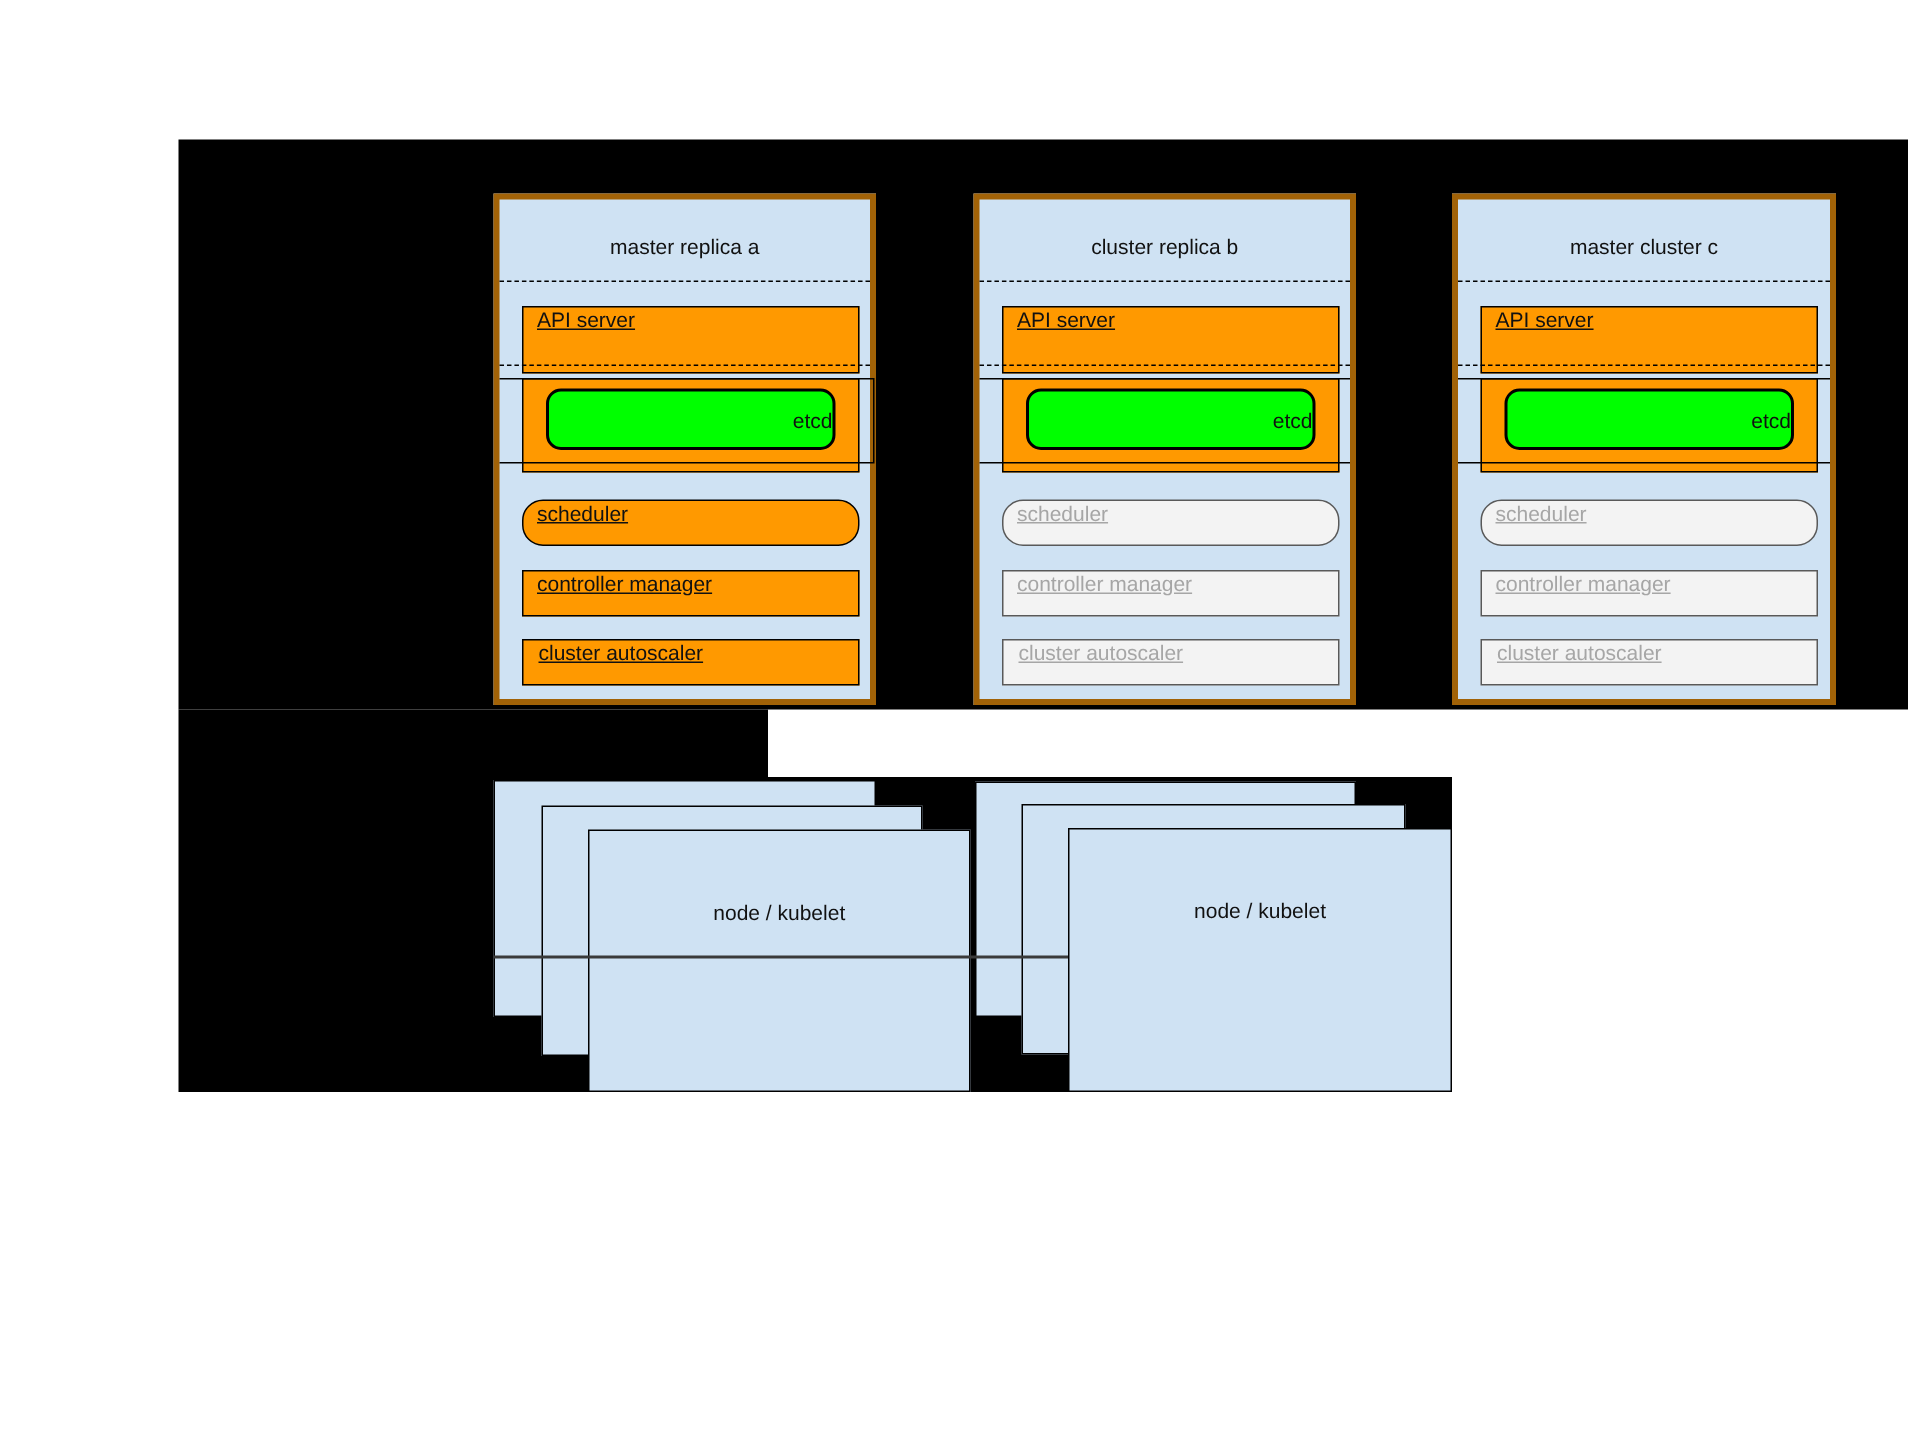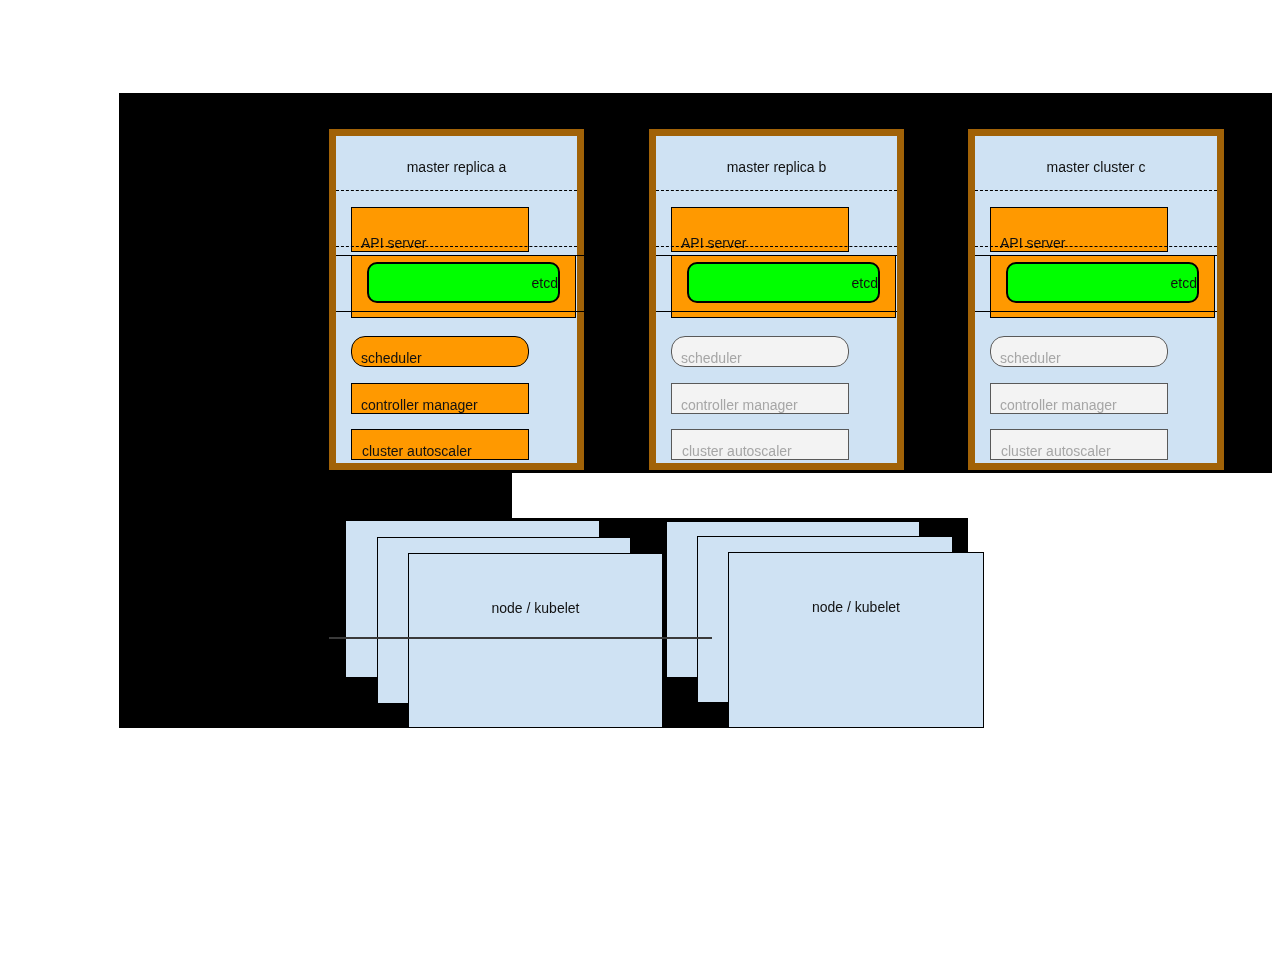--- a/index.html
+++ b/index.html
@@ -2,43 +2,43 @@
 <html><head>
 <meta charset="utf-8">
 <style>
   html,body{margin:0;padding:0;background:#fff;}
   .canvas{position:relative;width:1280px;height:960px;background:#ffffff;overflow:hidden;
           font-family:"Liberation Sans",sans-serif;color:#000;}
   .black{position:absolute;background:#000;z-index:0;}
 
   
   .panel{position:absolute;top:129px;width:255px;height:341px;background:#cfe2f3;
-         border:7px solid #a16207;box-sizing:border-box;z-index:1;}
+         border:4px solid #a16207;box-sizing:border-box;z-index:1;}
   .panel-title{position:absolute;top:22px;left:0;width:100%;text-align:center;
                font-size:14px;line-height:18px;color:#111;}
-  .comp{position:absolute;left:15px;width:178px;height:31px;box-sizing:border-box;
-        display:flex;align-items:flex-end;padding-left:9px;font-size:14px;z-index:1;}
+  .comp{position:absolute;left:15px;width:225px;height:31px;box-sizing:border-box;
+        display:flex;align-items:flex-start;padding-left:9px;font-size:14px;z-index:1;text-decoration:underline;}
   .comp.act{background:#ff9900;border:1.5px solid #000;color:#111;}
   .comp.inact{background:#f3f3f3;border:1px solid #595959;color:#a6a6a6;}
   .api{top:71px;height:45px;}
   .sched{top:200px;border-radius:14px;} .cmgr{top:247px;} .cauto{top:293px;padding-left:10px;}
   .etcd-wrap{position:absolute;left:15px;top:119px;width:225px;height:63px;
              background:#ff9900;border:1.5px solid #000;box-sizing:border-box;z-index:1;}
   .etcd{position:absolute;left:15px;top:6px;width:193px;height:41px;background:#00ff00;
         border:2px solid #000;border-radius:10px;box-sizing:border-box;
         display:flex;align-items:center;padding-left:12px;font-size:14px;color:#111;justify-content:flex-end;}
   .dash{position:absolute;left:0;width:100%;height:0;border-top:1.5px dashed #000;z-index:5;}
   .d1{top:54px;} .d2{top:110px;}
   .hline{position:absolute;left:0;width:100%;height:0;border-top:1.5px solid #000;z-index:5;}
   .la{top:119px;} .lb{top:175px;}
   .panel.pa .hline{width:249px;}
   .vline{position:absolute;left:249px;top:119px;width:0;height:57px;border-left:1.5px solid #000;z-index:5;}
 
   
-  .node-box{position:absolute;background:#cfe2f3;border:1px solid #000;box-sizing:border-box;margin-left:16px;}
+  .node-box{position:absolute;background:#cfe2f3;border:1px solid #000;box-sizing:border-box;}
   .s1{z-index:2;} .s2b{z-index:3;} .s2f{z-index:6;}
   .node-label{position:absolute;top:44px;left:0;width:100%;text-align:center;
               font-size:14px;line-height:20px;color:#111;}
   .divider{position:absolute;left:329px;top:637px;width:383px;height:2px;background:#3a3a3a;z-index:4;}
 </style>
 </head>
 <body>
 
 <div class="canvas">
 
@@ -66,21 +66,21 @@
     </div>
     <div class="comp act cmgr">
       <span>controller manager</span>
     </div>
     <div class="comp act cauto">
       <span>cluster autoscaler</span>
     </div>
   </div>
 
   <div class="panel" style="left:649px;">
-    <div class="panel-title">master replica b</div>
+    <div class="panel-title">cluster replica b</div>
     <div class="dash d1"></div>
     <div class="comp act api">
       <span>API server</span>
     </div>
     <div class="etcd-wrap">
       <div class="etcd">
         <span>etcd</span>
       </div>
     </div>
     <div class="dash d2"></div>

